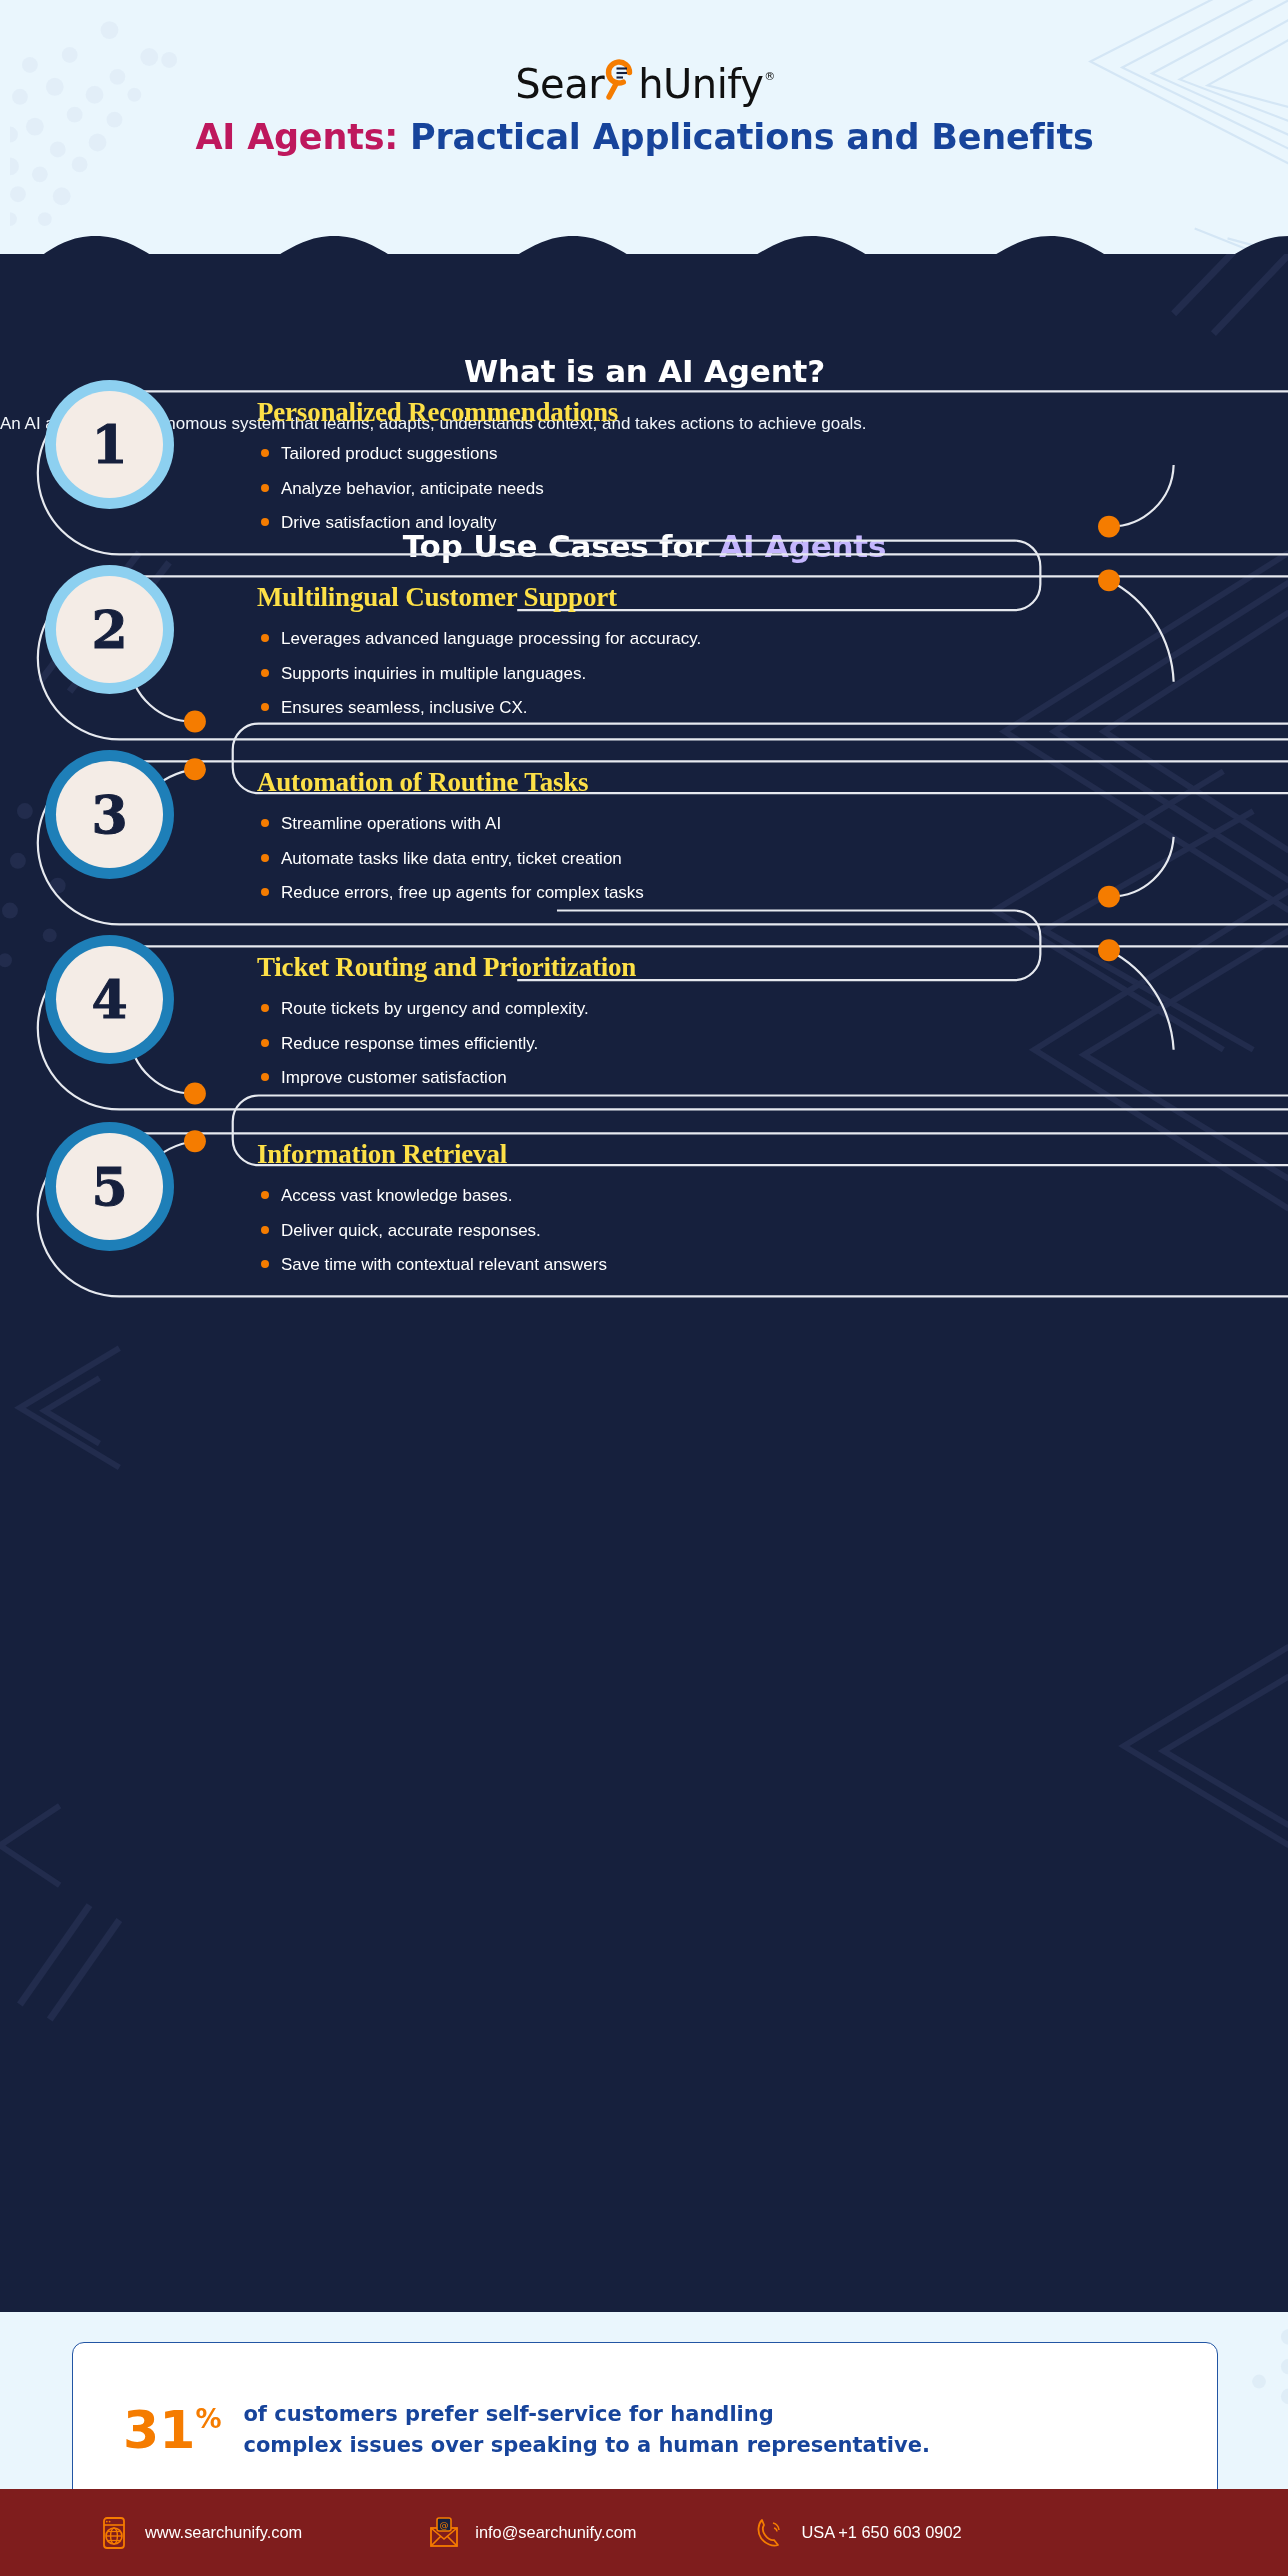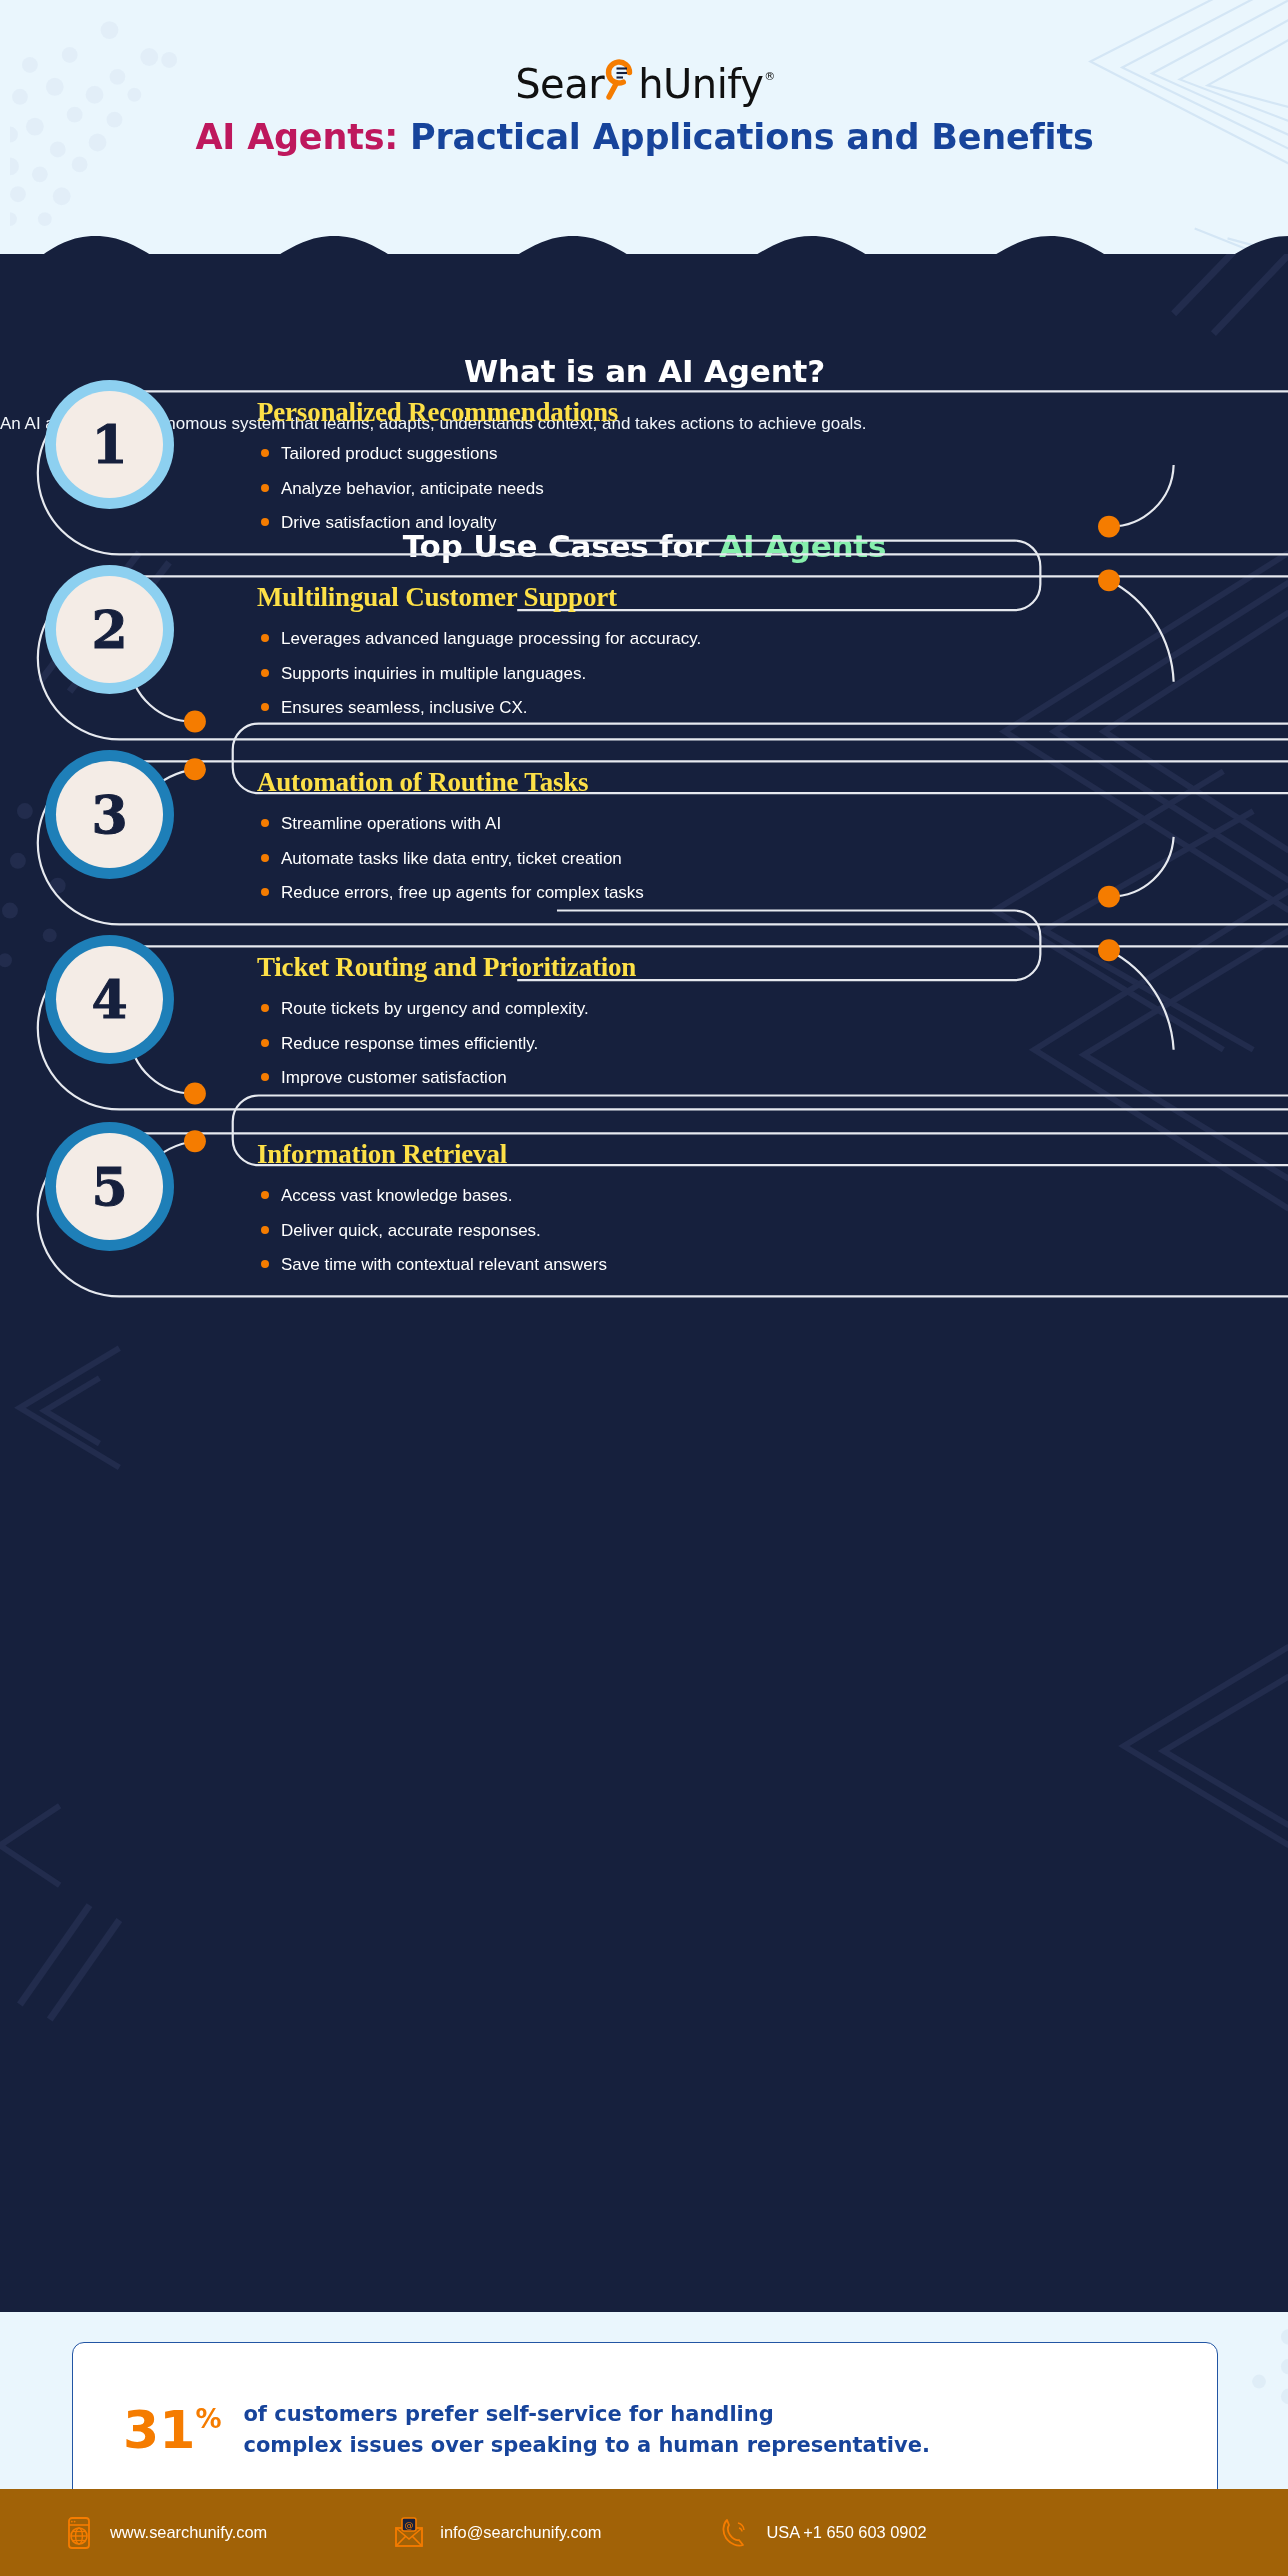--- a/index.html
+++ b/index.html
@@ -50,21 +50,21 @@
   .sec-title {
     position:absolute; width:1289px; text-align:center; color:#fff;
     font-weight:700; font-family:"DejaVu Sans", sans-serif;
   }
   #whatis-title { top:99px; font-size:31px; letter-spacing:-0.2px; }
   #whatis-desc {
     position:absolute; top:157px; left:0; width:1289px; text-align:left;
     color:#f2f6fb; font-size:17px; line-height:1.55; font-weight:400;
   }
   #usecases-title { top:274px; font-size:31px; letter-spacing:-0.2px; }
-  #usecases-title .accent { color:#86efac; }
+  #usecases-title .accent { color:#c4b5fd; }
 
   
   .cards { position:absolute; left:0; top:0; width:1289px; height:2059px; }
   .cardsvg { position:absolute; left:0; top:0; width:1289px; height:2059px; }
 
   .card { position:absolute; height:229px; }
   .num-circle {
     position:absolute; left:28px; top:28px;
     width:107px; height:107px; border-radius:50%;
     background:#f4ece6; display:flex; align-items:center; justify-content:center;
@@ -110,21 +110,21 @@
   }
   .stat-pct .sym { font-size:26px; margin-top:2px; }
   .stat-text {
     color:#17449b; font-size:21px; font-weight:700; line-height:1.45;
     font-family:"DejaVu Sans", sans-serif;
   }
 
   
   .footer {
     position:absolute; left:0; top:2489px; width:1289px; height:87px;
-    background:#a16207; display:flex; align-items:center;
+    background:#7f1d1d; display:flex; align-items:center;padding-left:35px;
   }
   .foot-item { display:flex; align-items:center; color:#fff; font-size:16.4px; }
   #foot-web   { margin-left:62px; }
   #foot-mail  { margin-left:125px; }
   #foot-phone { margin-left:117px; }
   .foot-icon { width:34px; height:34px; margin-right:14px; flex:0 0 auto; }
   .foot-sep { width:3px; }
 </style>
 </head>
 <body>

